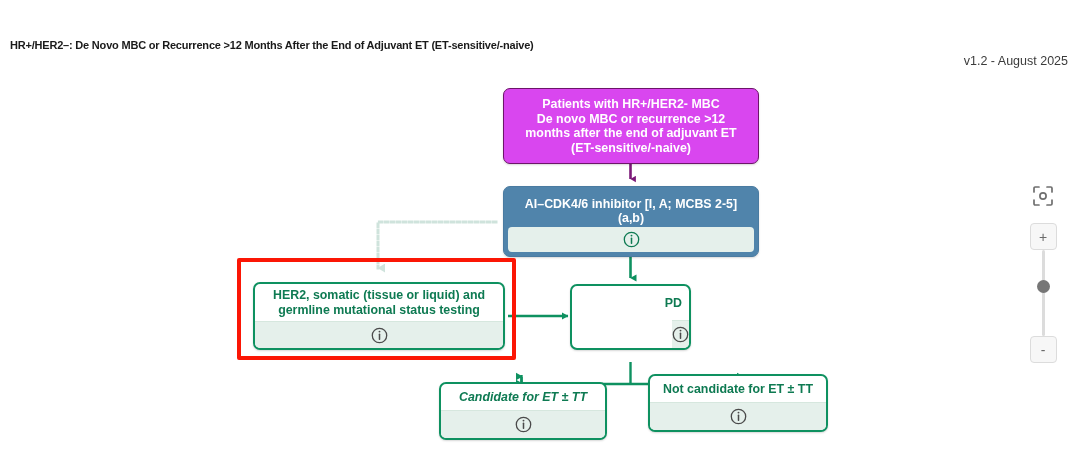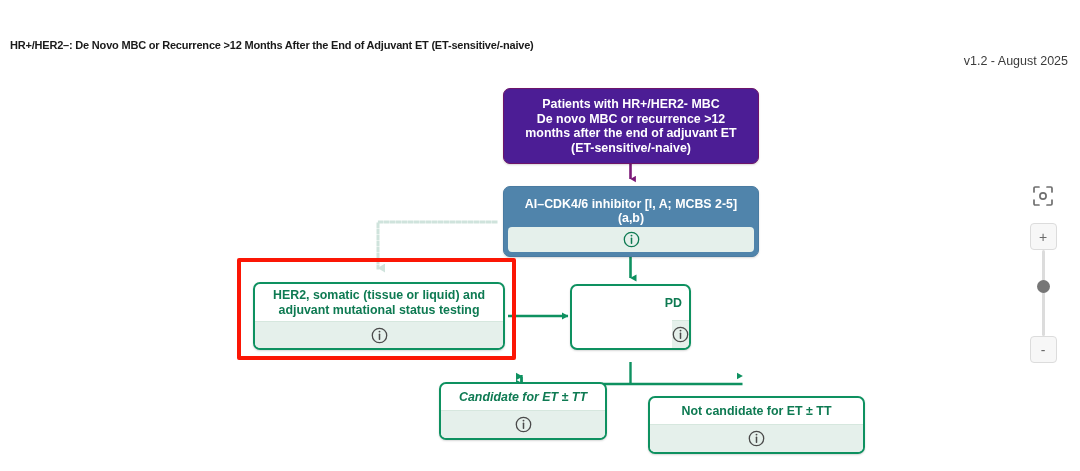--- a/index.html
+++ b/index.html
@@ -80,21 +80,21 @@
     align-items: center;
     justify-content: center;
     background: #e5f0eb;
   }
   .info-icon {
     display: block;
   }
 
   
   .node-purple {
-    background: #4c1d95;
+    background: #d946ef;
     border: 1px solid #6d156a;
   }
   .node-purple .node-title {
     color: #ffffff;
     font-size: 12.4px;
   }
 
   
   .node-blue {
     background: #5084ab;
@@ -246,21 +246,21 @@
         <circle cx="8.5" cy="4.6" r="0.95" fill="#0e7a52"></circle>
         <rect x="7.75" y="6.6" width="1.5" height="6.3" rx="0.6" fill="#0e7a52"></rect>
       </svg>
     </div>
   </div>
 
   <div id="selection-rect" style="left:237px; top:186px; width:279px; height:102px;"></div>
 
   <div class="node node-green" style="left:253px; top:210px; width:252px; height:68px;">
     <div class="node-title">HER2, somatic (tissue or liquid) and
-adjuvant mutational status testing</div>
+germline mutational status testing</div>
     <div class="node-info">
       <svg class="info-icon" width="17" height="17" viewBox="0 0 17 17" xmlns="http://www.w3.org/2000/svg">
         <circle cx="8.5" cy="8.5" r="7.2" fill="none" stroke="#4a4a4a" stroke-width="1.3"></circle>
         <circle cx="8.5" cy="4.6" r="0.95" fill="#4a4a4a"></circle>
         <rect x="7.75" y="6.6" width="1.5" height="6.3" rx="0.6" fill="#4a4a4a"></rect>
       </svg>
     </div>
   </div>
 
   <div class="node node-green" style="left:570px; top:212px; width:121px; height:66px;align-items:flex-end;">
@@ -278,21 +278,21 @@
     <div class="node-title">Candidate for ET ± TT</div>
     <div class="node-info">
       <svg class="info-icon" width="17" height="17" viewBox="0 0 17 17" xmlns="http://www.w3.org/2000/svg">
         <circle cx="8.5" cy="8.5" r="7.2" fill="none" stroke="#4a4a4a" stroke-width="1.3"></circle>
         <circle cx="8.5" cy="4.6" r="0.95" fill="#4a4a4a"></circle>
         <rect x="7.75" y="6.6" width="1.5" height="6.3" rx="0.6" fill="#4a4a4a"></rect>
       </svg>
     </div>
   </div>
 
-  <div class="node node-green" style="left:648px; top:324px; width:217px; height:58px;">
+  <div class="node node-green" style="left:648px; top:302px; width:180px; height:58px;">
     <div class="node-title">Not candidate for ET ± TT</div>
     <div class="node-info">
       <svg class="info-icon" width="17" height="17" viewBox="0 0 17 17" xmlns="http://www.w3.org/2000/svg">
         <circle cx="8.5" cy="8.5" r="7.2" fill="none" stroke="#4a4a4a" stroke-width="1.3"></circle>
         <circle cx="8.5" cy="4.6" r="0.95" fill="#4a4a4a"></circle>
         <rect x="7.75" y="6.6" width="1.5" height="6.3" rx="0.6" fill="#4a4a4a"></rect>
       </svg>
     </div>
   </div>
 

